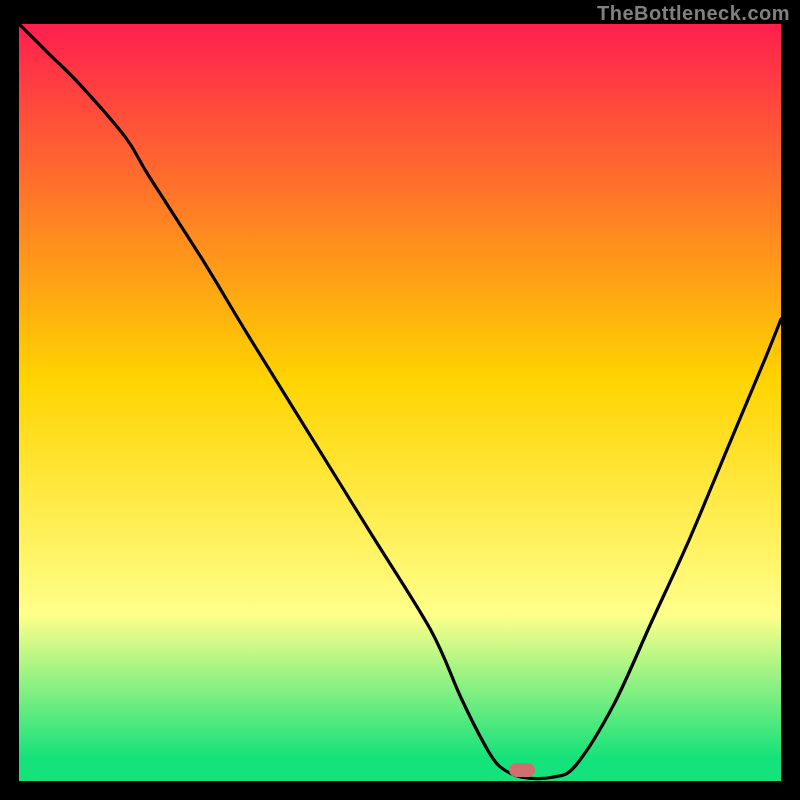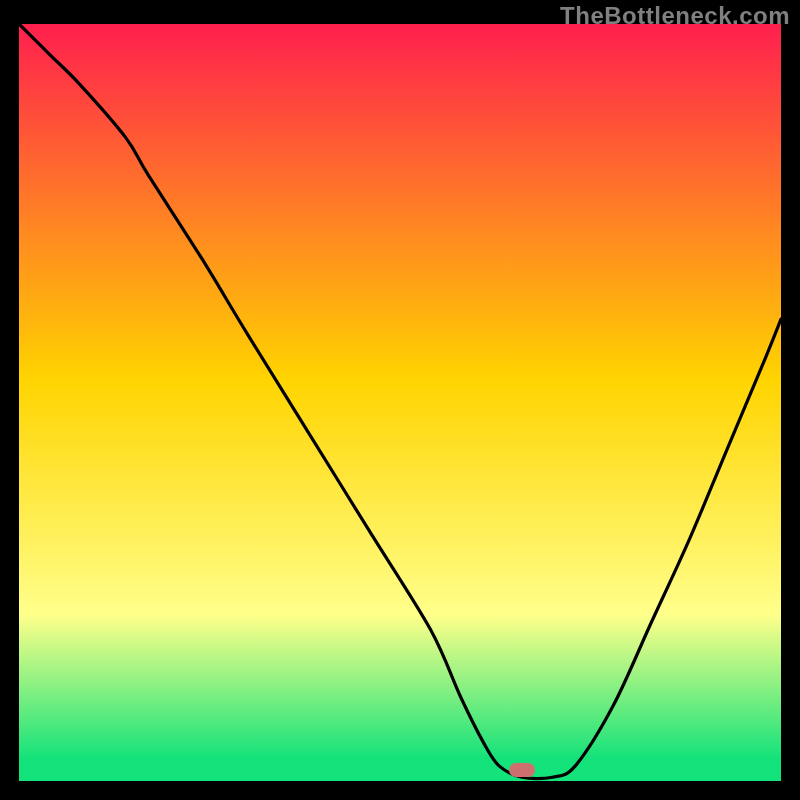--- a/index.html
+++ b/index.html
@@ -8,21 +8,21 @@
     position: relative;
     width: 800px;
     height: 800px;
     background: #000;
   }
   .watermark {
     position: absolute;
     top: 2px;
     right: 10px;
     font-family: Arial, Helvetica, sans-serif;
-    font-size: 24px;
+    font-size: 20px;
     font-weight: bold;
     color: #808080;
     z-index: 30;
     letter-spacing: 0.5px;
   }
   .plot {
     position: absolute;
     left: 19px;
     top: 24px;
     width: 762px;

